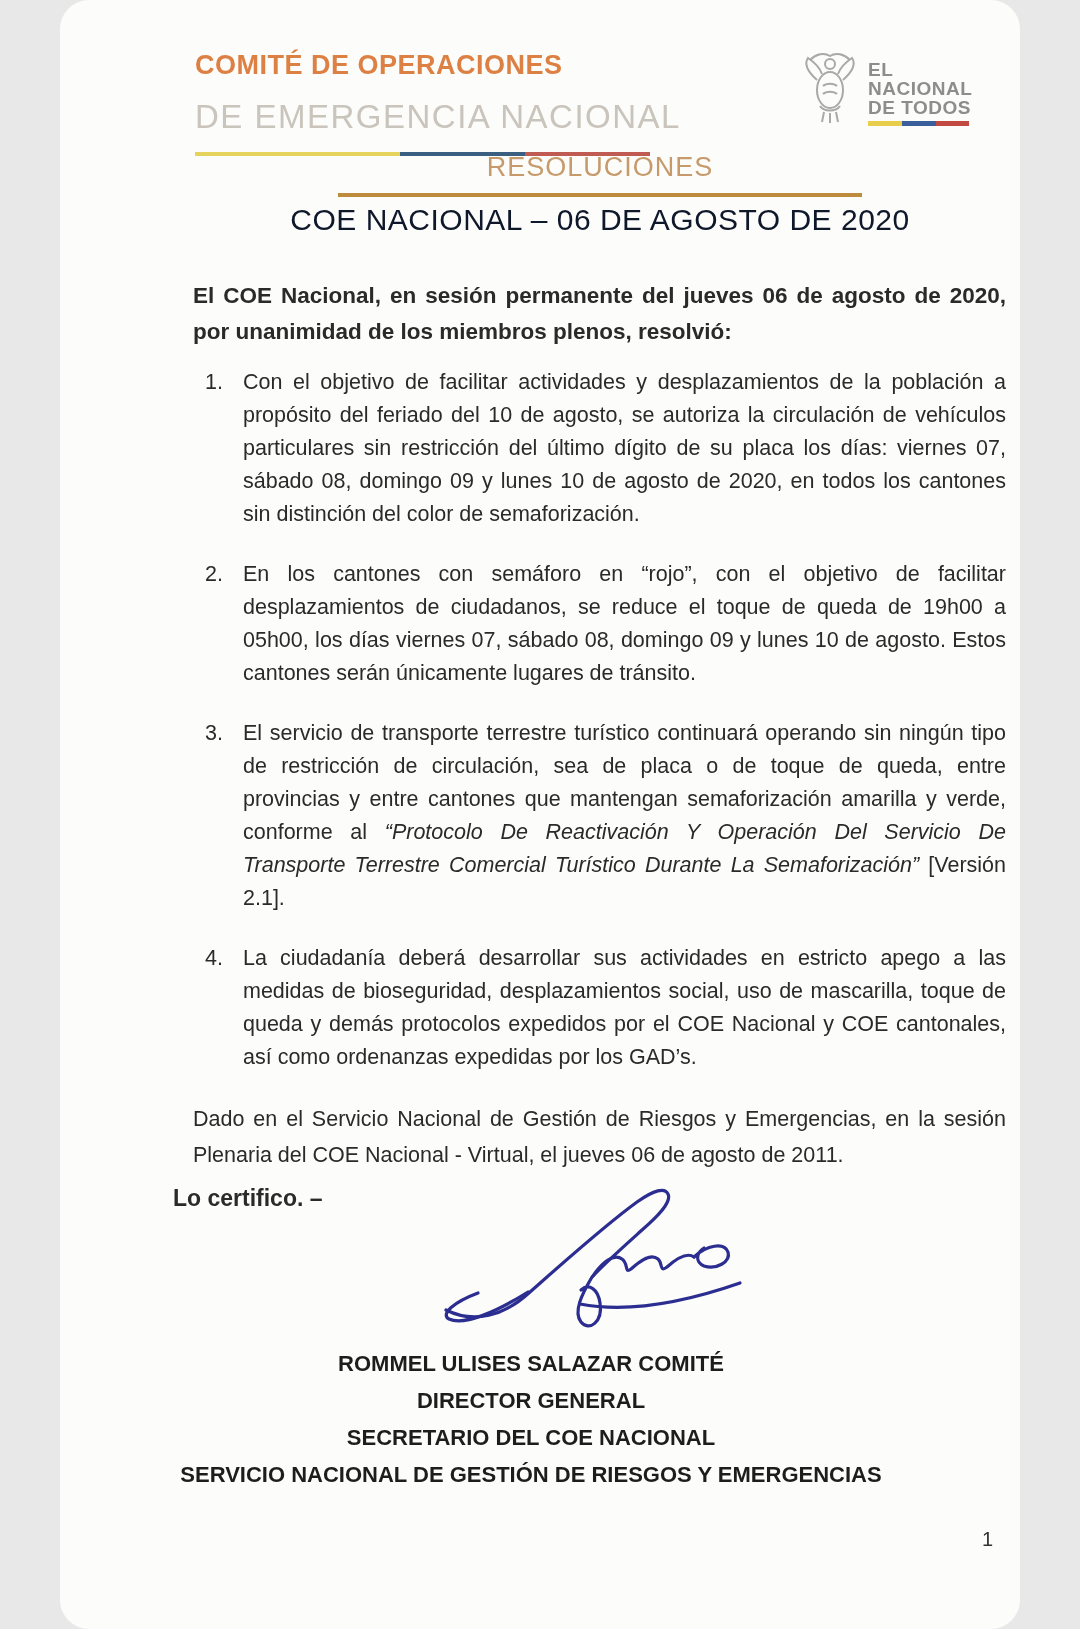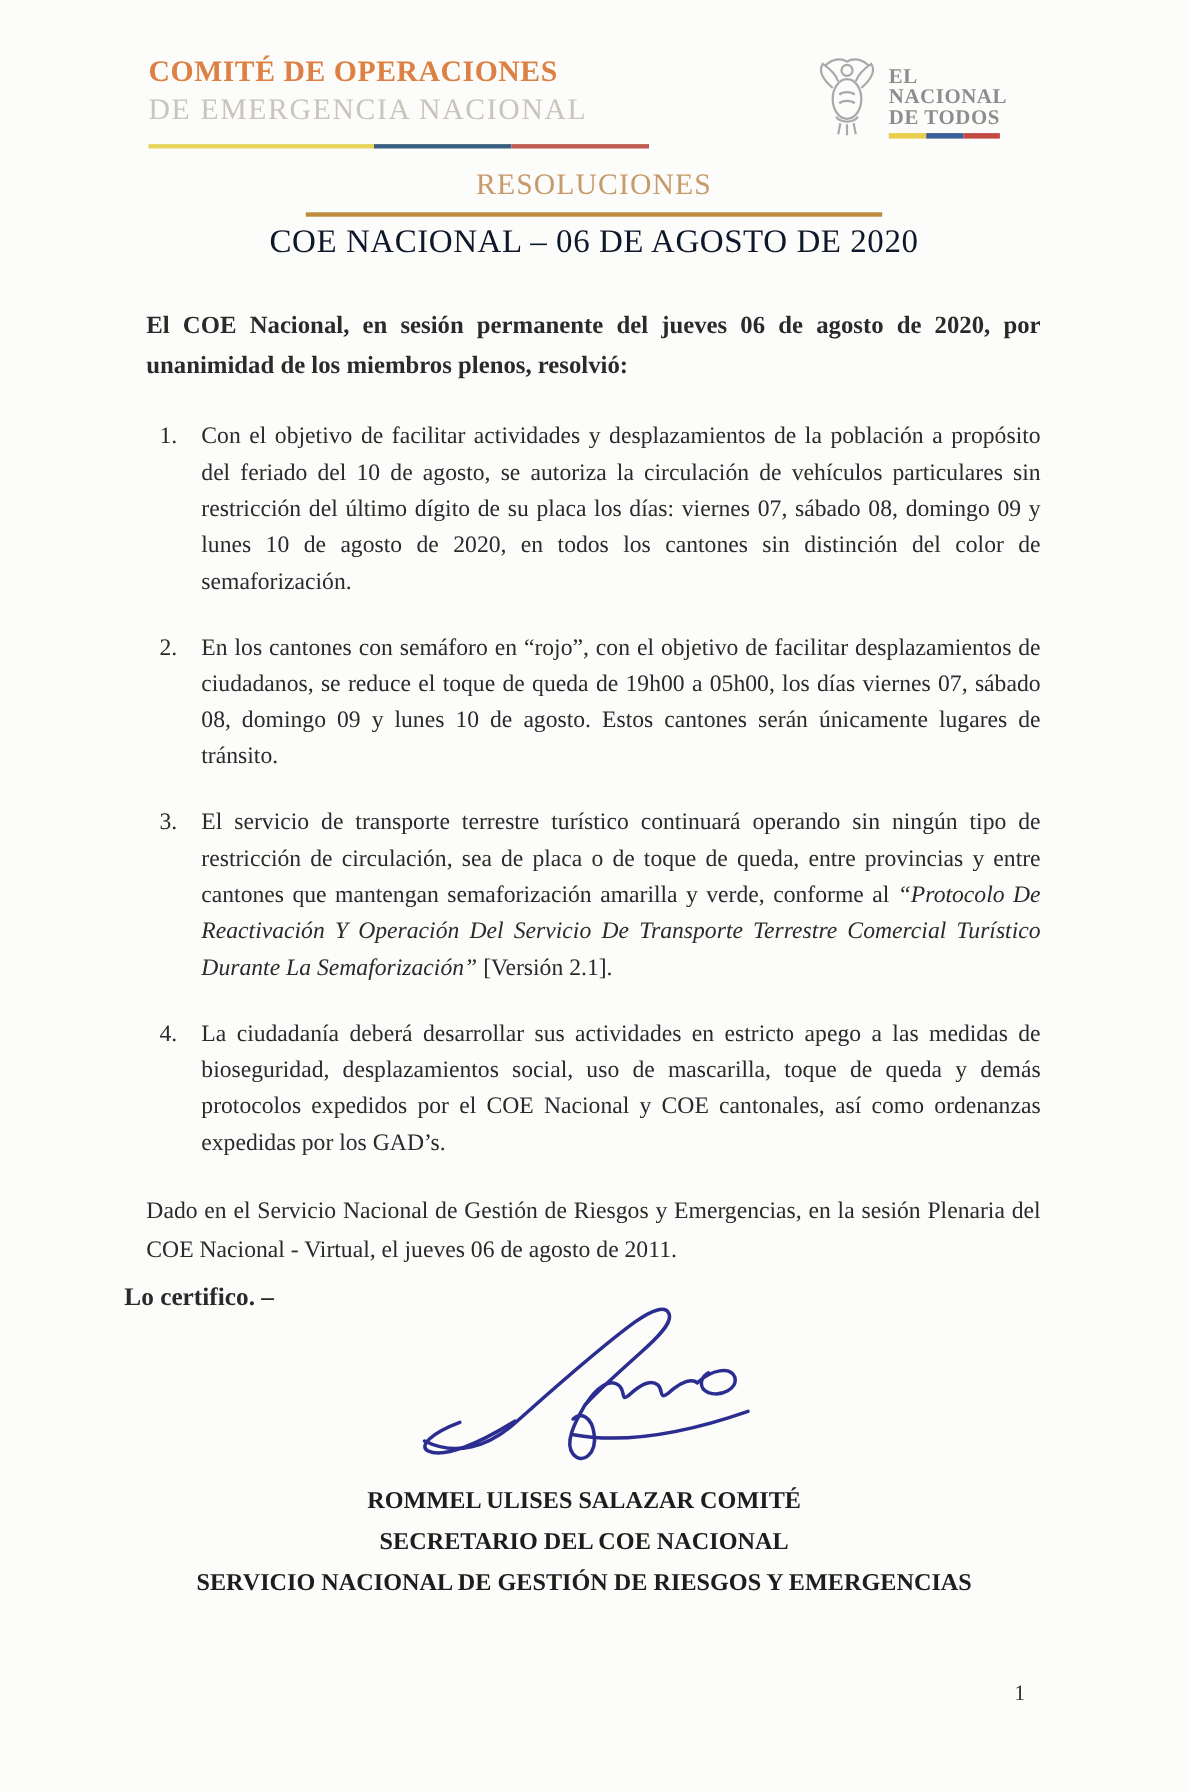--- a/index.html
+++ b/index.html
@@ -1,28 +1,29 @@
 <!DOCTYPE html>
 <html><head>
 <meta charset="utf-8">
 <style>
   html,body{margin:0;padding:0;background:#e8e8e8;}
   .page{
     position:relative;
-    width:1080px;height:1629px;
+    width:960px;height:1629px;
     margin:0 auto;
     background:#fcfcfa;
-    font-family:Liberation Serif, serif;
+    font-family:Liberation Sans, sans-serif;
     color:#2a2a2a;
     overflow:hidden;
+    border-radius:29px;
   }
   
   .org-logo{position:absolute;top:50px;left:135px;}
   .org-line1{color:#dd8044;font-weight:bold;font-size:27px;letter-spacing:.5px;}
-  .org-line2{color:#c9c4bc;font-size:27px;letter-spacing:1.5px;margin-top:3px;}
+  .org-line2{color:#c9c4bc;font-size:33px;letter-spacing:1.5px;margin-top:17px;}
   .org-flagline{display:flex;width:455px;height:4px;margin-top:16px;}
   .org-flagline .seg-yellow{width:45%;background:#e5d35c;}
   .org-flagline .seg-blue{width:27.5%;background:#3a5f80;}
   .org-flagline .seg-red{width:27.5%;background:#bf5b52;}
 
   .gov-logo{position:absolute;top:50px;left:738px;display:flex;align-items:flex-end;}
   .gov-emblem{width:64px;height:76px;margin-right:6px;}
   .gov-text{color:#8d8d8d;font-weight:bold;font-size:19px;line-height:19px;letter-spacing:.5px;}
   .gov-flagline{display:flex;width:101px;height:5px;margin-top:4px;}
   .gov-flagline .seg-yellow{width:34%;background:#e8ce4a;}
@@ -30,21 +31,21 @@
   .gov-flagline .seg-red{width:33%;background:#c34a42;}
 
   
   .doc-title{position:absolute;top:152px;left:0;width:1080px;text-align:center;}
   .doc-title .t1{color:#c69a6a;font-size:27px;letter-spacing:1px;}
   .doc-title .rule{width:524px;height:4px;background:#be8a3c;margin:10px auto 6px auto;}
   .doc-title .t2{color:#0f172a;font-size:30px;letter-spacing:.5px;}
 
   
   .content{position:absolute;top:278px;left:133px;width:813px;}
-  .intro{font-weight:bold;font-size:22.5px;line-height:36px;text-align:justify;margin-bottom:30px;}
+  .intro{font-weight:bold;font-size:22.5px;line-height:36px;text-align:justify;margin-bottom:16px;}
   .res-item{display:flex;margin-bottom:27px;}
   .res-num{width:50px;flex:0 0 50px;padding-left:12px;box-sizing:border-box;
            font-size:21.5px;line-height:33px;}
   .res-text{flex:1;font-size:21.5px;line-height:33px;text-align:justify;}
   .res-text .it{font-style:italic;}
   .closing{font-size:21.5px;line-height:36px;text-align:justify;margin-top:6px;}
   .certify{font-weight:bold;font-size:23px;margin-left:-20px;margin-top:12px;}
 
   
   .signature{position:absolute;top:1142px;left:372px;width:326px;height:200px;}
@@ -133,19 +134,20 @@
       <path d="M161,134 C170,120 182,111 190,117 C197,122 192,132 199,127 C209,118 219,111 226,117 C231,121 227,131 235,125 C244,117 255,110 262,115" stroke="#2b2d90"></path>
       <path d="M160,135 C150,152 141,170 149,180 C157,190 171,180 168,161 C166,147 157,141 149,148" stroke="#2b2d90"></path>
       <path d="M148,162 C190,170 242,164 308,141" stroke="#2b2d90"></path>
       <path d="M262,115 C275,103 292,100 296,110 C299,120 284,128 272,124 C263,120 264,111 272,106" stroke="#2b2d90"></path>
       <path d="M96,150 C64,170 32,184 17,177 C8,172 22,160 46,151" stroke="#2b2d90"></path>
     </g>
   </svg>
 
   <div class="name-block">
     <div>ROMMEL ULISES SALAZAR COMITÉ</div>
+    <div>DIRECTOR GENERAL</div>
     <div>SECRETARIO DEL COE NACIONAL</div>
     <div>SERVICIO NACIONAL DE GESTIÓN DE RIESGOS Y EMERGENCIAS</div>
   </div>
 
   <div class="page-number">1</div>
 
 </div>
 
 </body></html>

